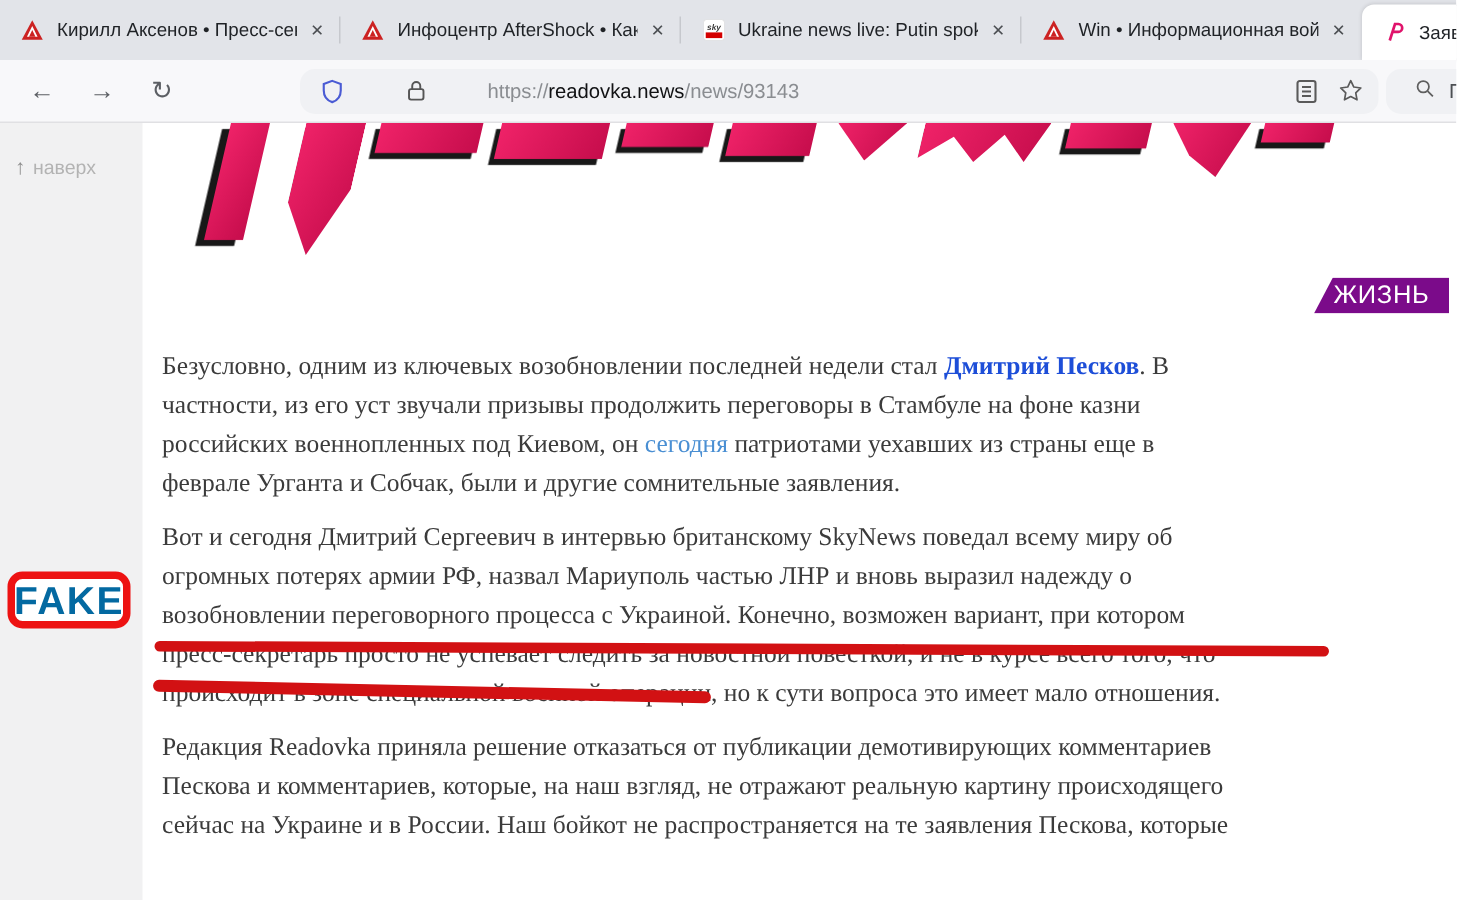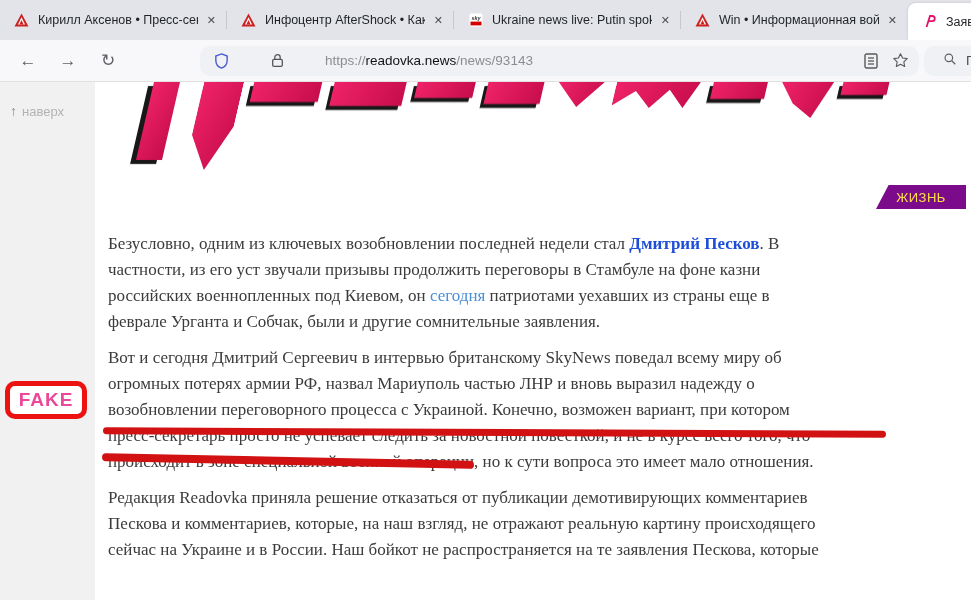--- a/index.html
+++ b/index.html
@@ -55,37 +55,37 @@
   .lp5{left:416px;top:0;width:58px;height:16px;}
   .lp6{left:486px;top:0;width:56px;height:22px;}
   .lp7{left:556px;top:0;width:46px;height:25px;clip-path:polygon(0 0,100% 0,50% 100%);}
   .lp8{left:614px;top:0;width:84px;height:26px;
        clip-path:polygon(0 0,100% 0,85% 100%,65% 30%,45% 100%,25% 35%,0 90%);}
   .lp9{left:712px;top:0;width:54px;height:17px;}
   .lp10{left:778px;top:0;width:52px;height:36px;clip-path:polygon(0 0,100% 0,70% 100%,30% 60%);}
   .lp11{left:842px;top:0;width:46px;height:13px;}
 
   .badge{position:absolute;left:876px;top:103px;width:90px;height:24px;background:#7b0b8a;
-         color:#fde047;font-size:13px;letter-spacing:.5px;display:flex;align-items:center;
+         color:#ffffff;font-size:17px;letter-spacing:.5px;display:flex;align-items:center;
          justify-content:center;clip-path:polygon(14% 0,100% 0,100% 100%,0 100%);cursor:pointer;}
 
   
   .article{position:absolute;left:108px;top:149px;width:856px;}
   .article p{margin:0 0 10px 0;font:17px/26px "Liberation Serif",serif;color:#3b3b3b;
              white-space:pre-line;}
   .article b{color:#1d4ed8;}
   .article a{color:#4a8fd3;text-decoration:none;cursor:pointer;}
 
   
   .uline{position:absolute;background:#d21113;border-radius:4px;}
   .uline1{left:103px;top:347px;width:783px;height:7px;transform:rotate(.25deg);}
   .uline2{left:102px;top:375px;width:372px;height:8px;transform:rotate(1.2deg);}
   .fake{position:absolute;left:5px;top:299px;width:72px;height:28px;border:5px solid #ed1212;
         border-radius:10px;background:#fff;display:flex;align-items:center;justify-content:center;
-        color:#ec4899;font-weight:bold;font-size:19px;letter-spacing:1px;
+        color:#0369a1;font-weight:bold;font-size:26px;letter-spacing:1px;
         font-family:"Liberation Sans",sans-serif;}
 </style>
 </head>
 <body>
 
 <div id="screen">
 
   <div class="tabbar">
 
     <div class="tab">

